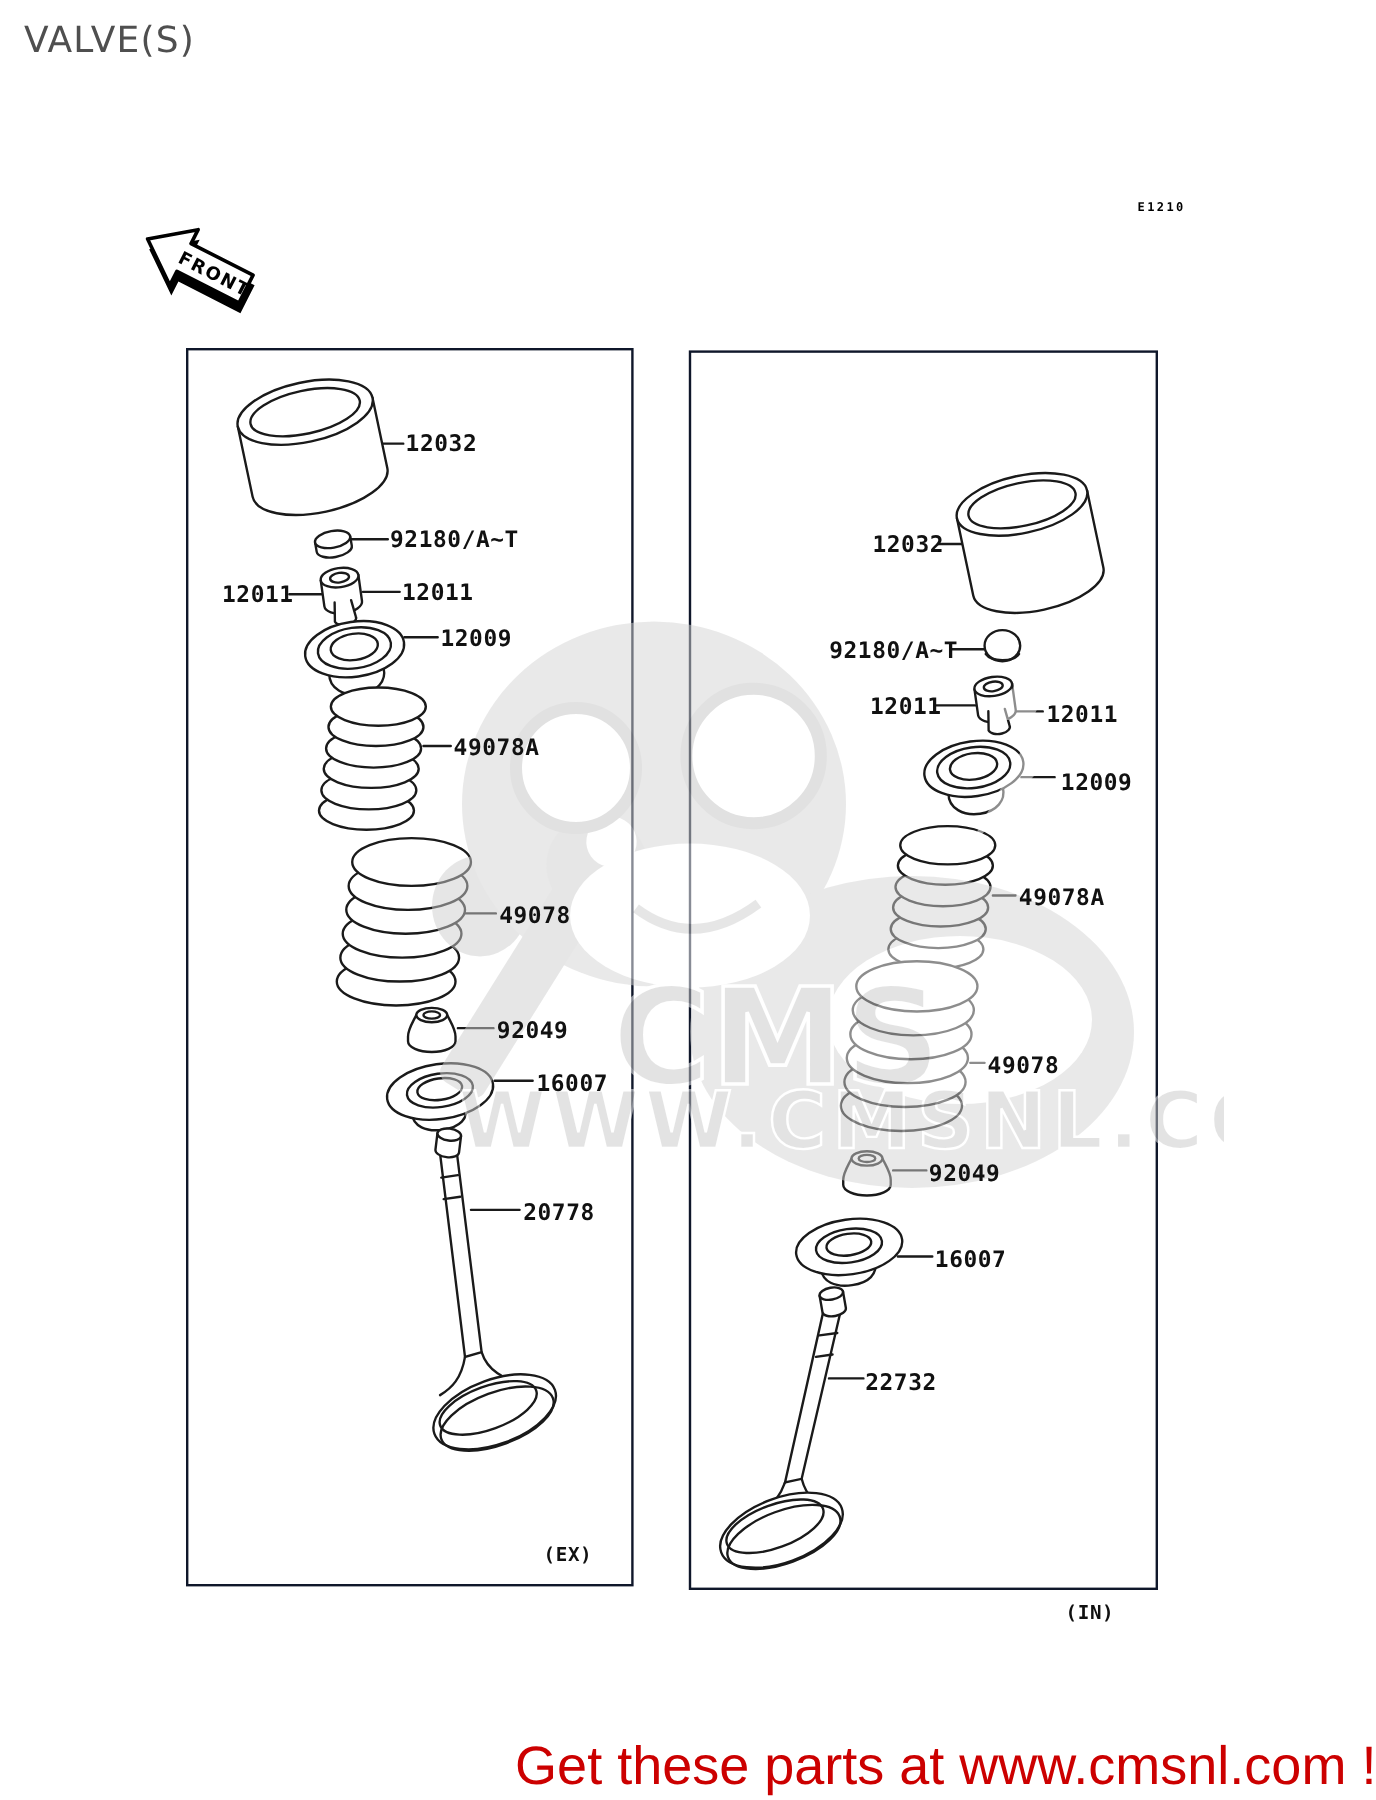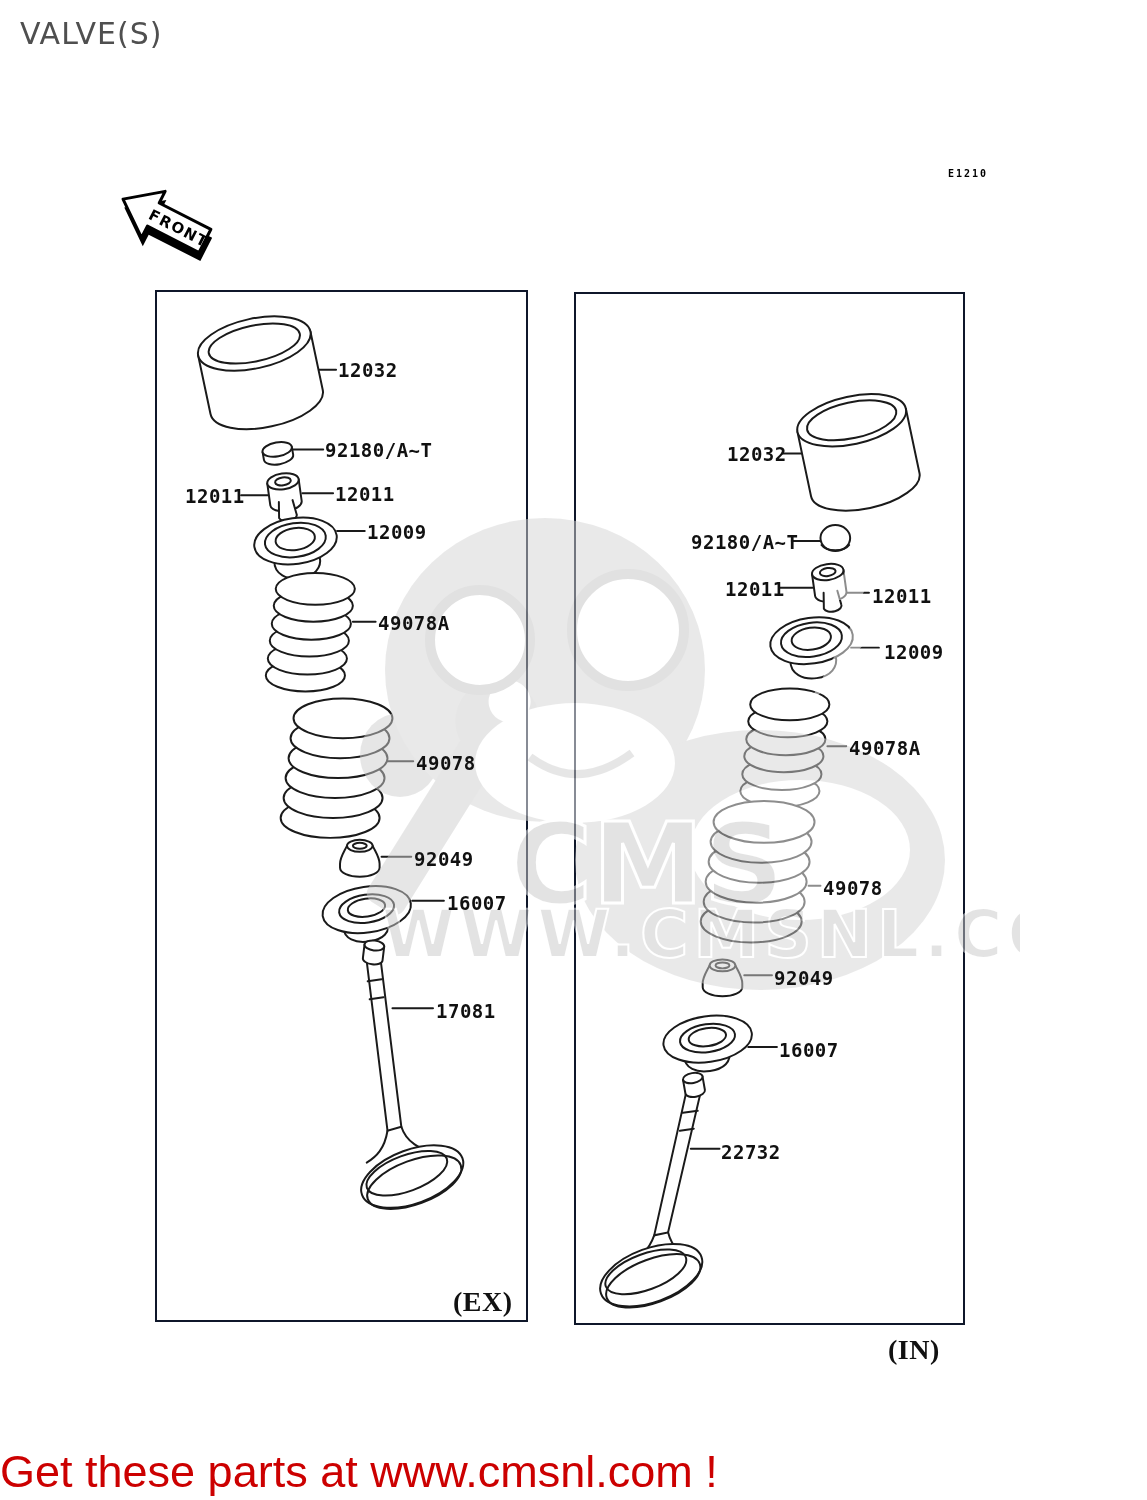--- a/index.html
+++ b/index.html
@@ -6,25 +6,25 @@
   #page{position:relative;width:1147px;height:1500px;background:#ffffff;overflow:hidden;
         font-family:"DejaVu Sans",sans-serif;}
   .page-title{position:absolute;left:20px;top:16px;font-size:30px;color:#4f4f4f;
         letter-spacing:1px;font-family:"DejaVu Sans",sans-serif;text-align:right;}
   .diagram-code{position:absolute;left:948px;top:168px;font-size:10px;font-weight:700;
         letter-spacing:2px;color:#000000;font-family:"DejaVu Sans Mono",monospace;}
   .panel{position:absolute;border:2px solid #0f172a;background:transparent;box-sizing:border-box;}
   .panel svg.art{position:absolute;left:0;top:0;width:100%;height:100%;}
   .plabel{position:absolute;z-index:4;white-space:nowrap;color:#111;
         font:700 19px "DejaVu Sans Mono",monospace;letter-spacing:.5px;}
-  .caption{font-size:28px;font-family:Liberation Serif, serif;}
+  .caption{font-size:16px;}
   .watermark{position:absolute;left:330px;top:505px;width:690px;height:495px;z-index:3;
         pointer-events:none;}
   .front-badge{position:absolute;left:110px;top:180px;width:104px;height:98px;}
-  .footer{position:absolute;left:0;top:1446px;width:1147px;text-align:left;
+  .footer{position:absolute;left:0;top:1446px;width:1147px;text-align:right;
         font:400 45px "Liberation Sans",sans-serif;}
   svg text.wm-big{font:700 112px "DejaVu Sans",sans-serif;}
   svg text.wm-url{font:700 66px "DejaVu Sans",sans-serif;letter-spacing:5px;}
   svg text.front-text{font:700 15px "DejaVu Sans",sans-serif;letter-spacing:1.5px;}
 </style>
 </head>
 <body>
 
 <div id="page">
 
@@ -111,21 +111,21 @@
     </svg>
     <div class="plabel" style="left:181px;top:67px">12032</div>
     <div class="plabel" style="left:168px;top:147px">92180/A~T</div>
     <div class="plabel" style="left:28px;top:193px">12011</div>
     <div class="plabel" style="left:178px;top:191px">12011</div>
     <div class="plabel" style="left:210px;top:229px">12009</div>
     <div class="plabel" style="left:221px;top:320px">49078A</div>
     <div class="plabel" style="left:259px;top:460px">49078</div>
     <div class="plabel" style="left:257px;top:556px">92049</div>
     <div class="plabel" style="left:290px;top:600px">16007</div>
-    <div class="plabel" style="left:279px;top:708px">17081</div>
+    <div class="plabel" style="left:279px;top:708px">20778</div>
     <div class="plabel caption" style="left:296px;top:994px">(EX)</div>
   </div>
 
   <div class="panel" style="left:574px;top:292px;width:391px;height:1033px">
     <svg class="art" viewBox="0 0 391 1033" preserveAspectRatio="none">
       <g stroke="#1a1a1a" stroke-width="2" fill="none" stroke-linecap="round">
         <g>
           <path d="M208 160H232 M218 248H248 M206 295H239 M274 300H296 M278 355H306 M254 454H273 M235 594H247 M170 684H198 M174 756H203 M116 858H145"></path>
         </g>
         <g transform="translate(286,162) rotate(-12)">

